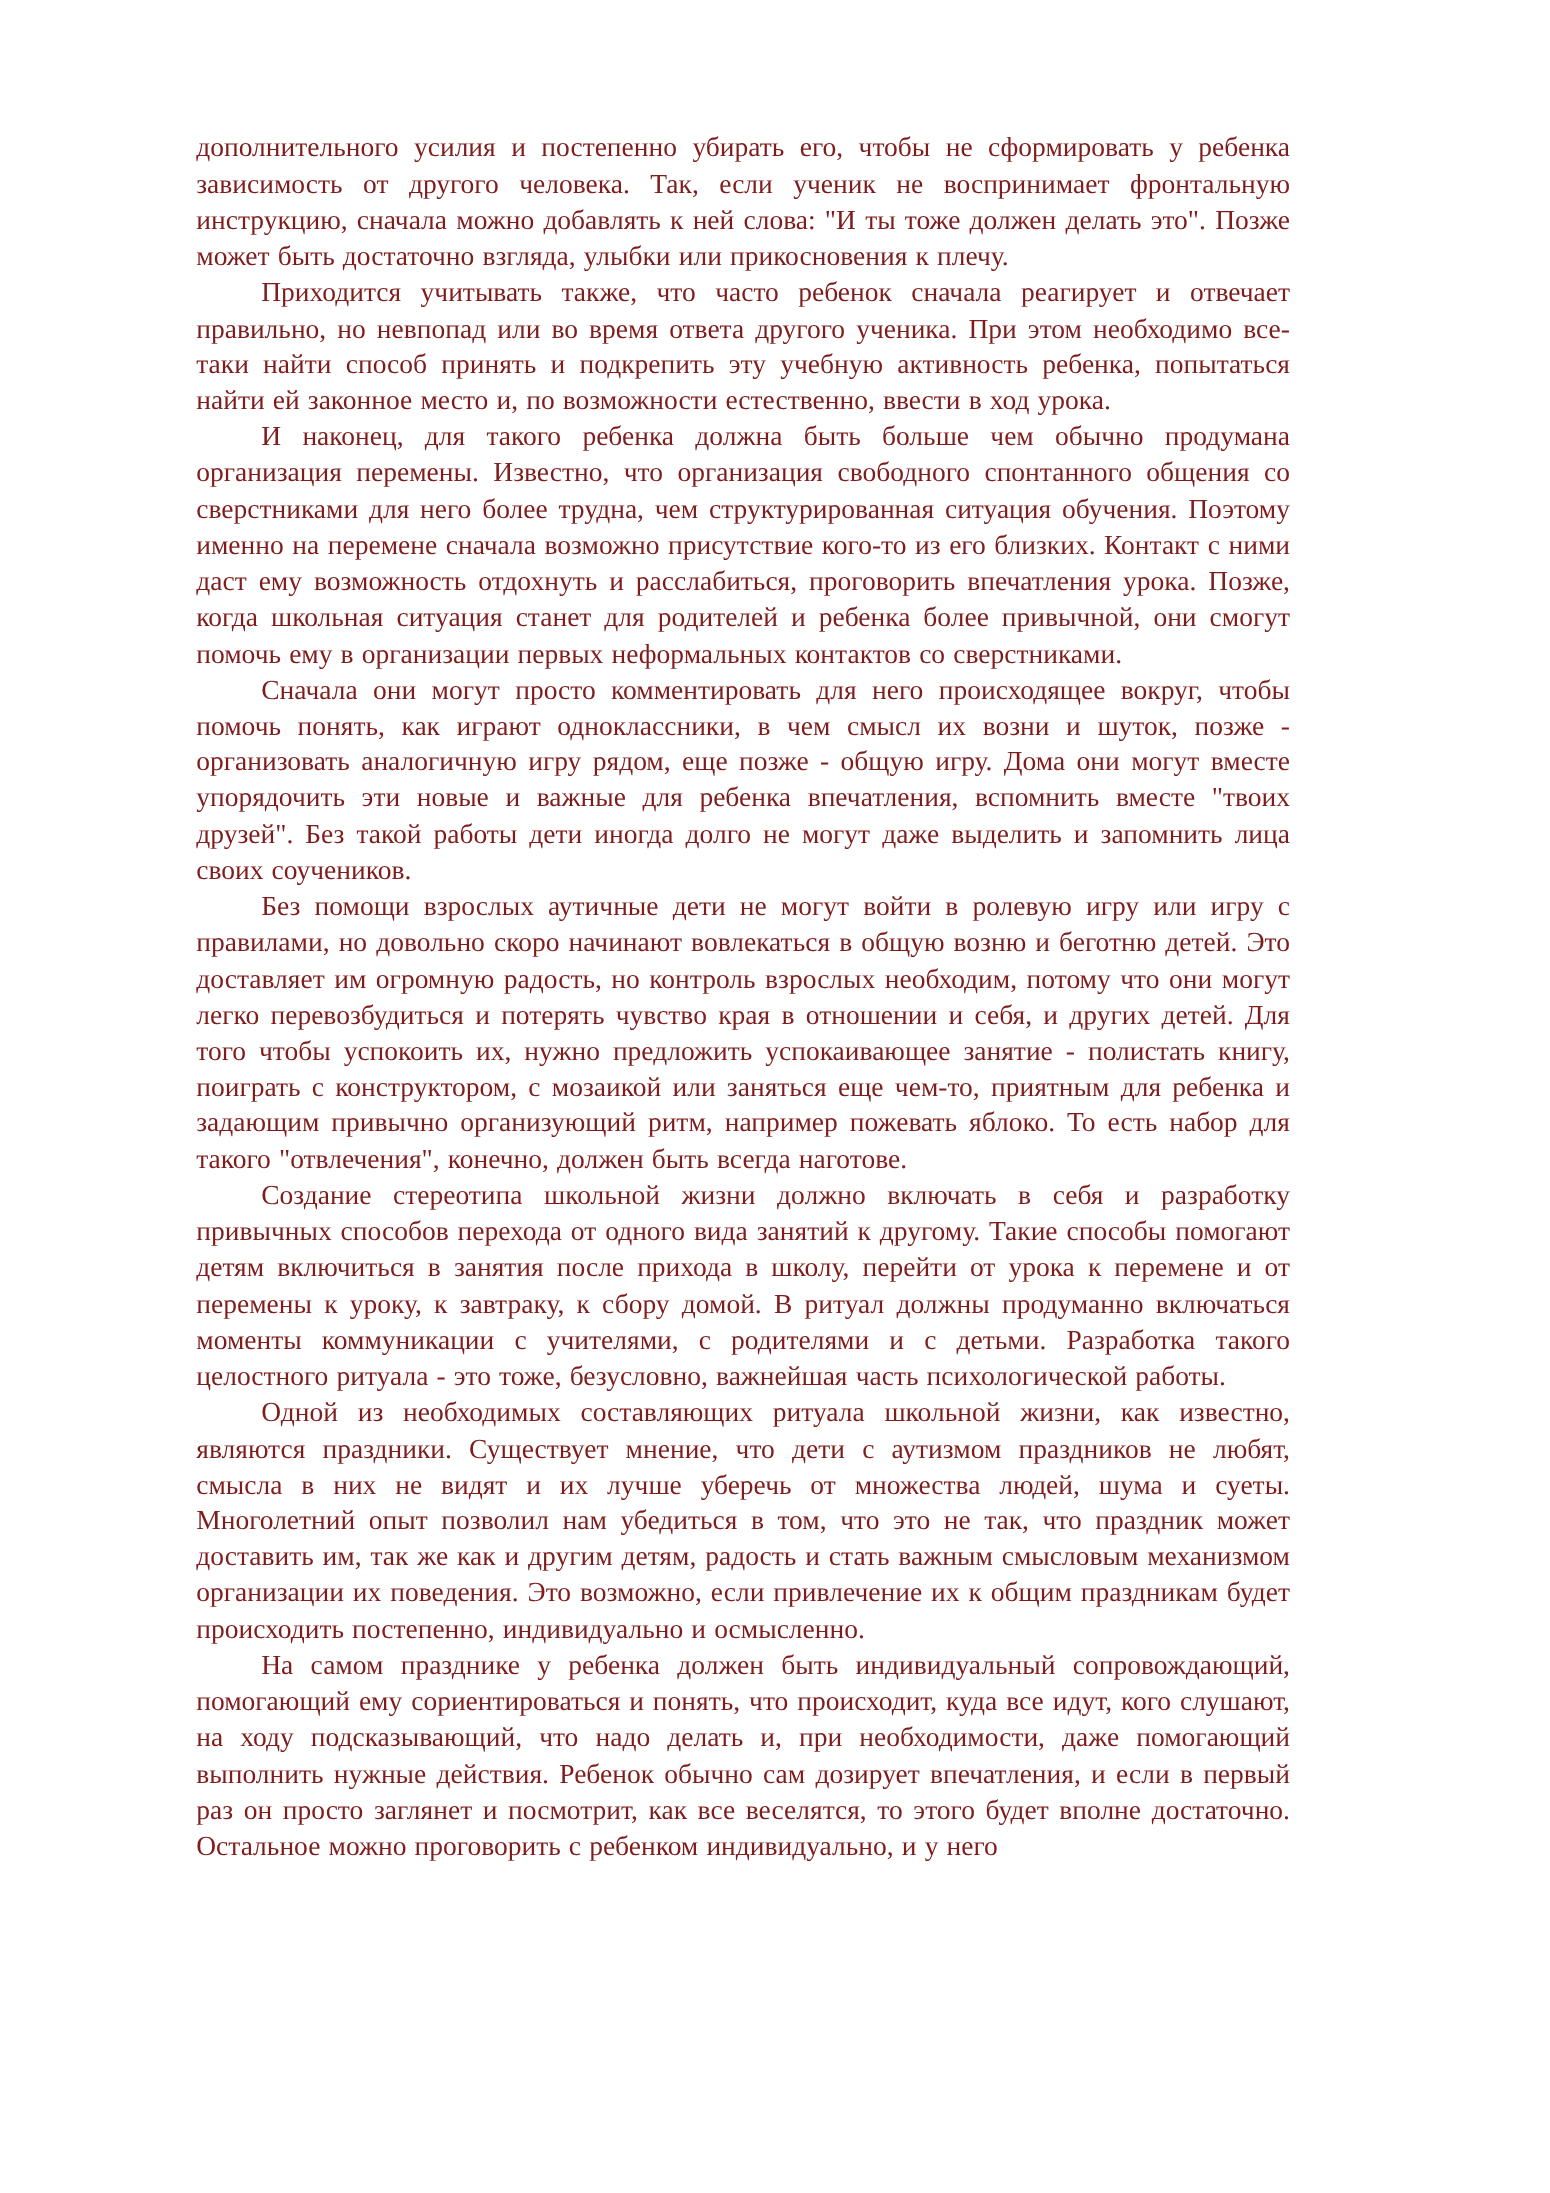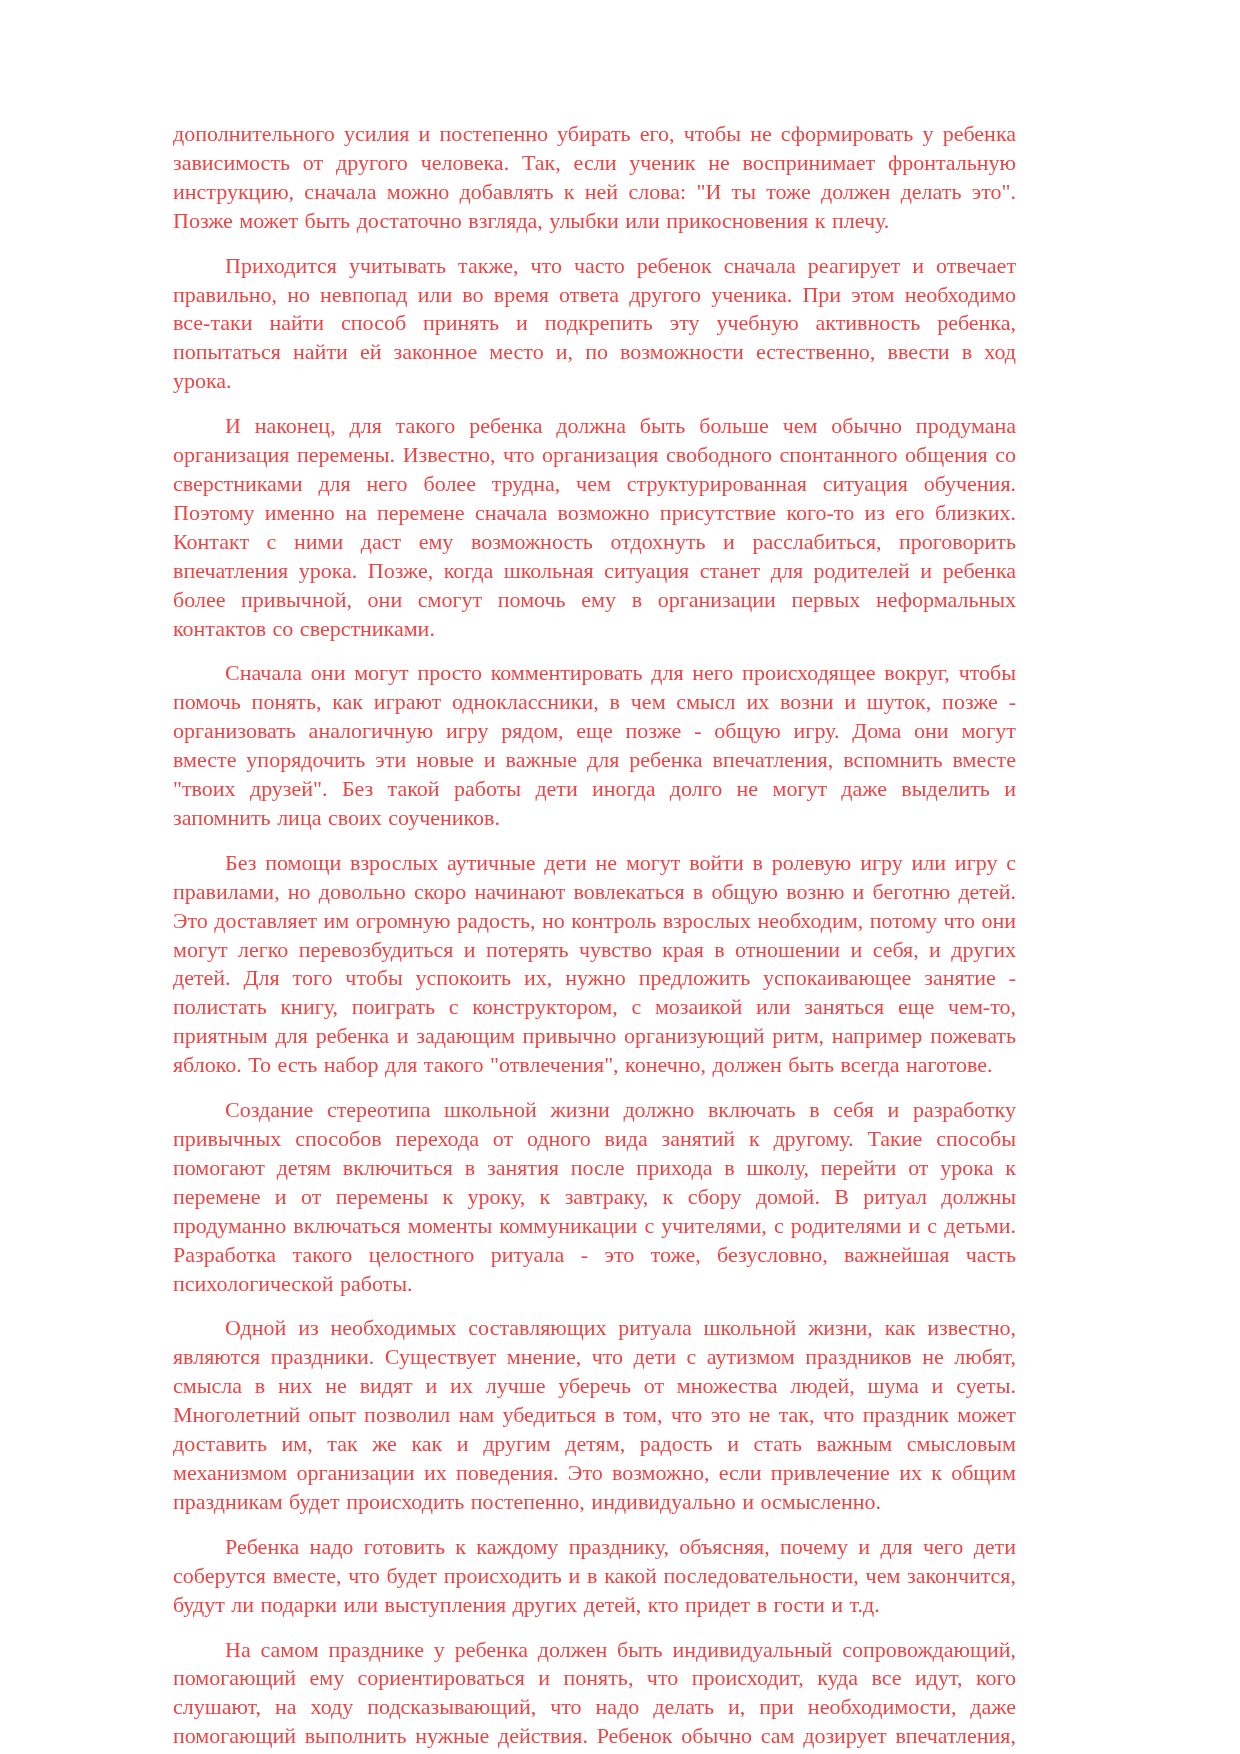--- a/index.html
+++ b/index.html
@@ -15,39 +15,38 @@
     font-family: "Liberation Serif", "DejaVu Serif", serif;
   }
   .page {
     position: absolute;
     left: 157px;
     top: 104px;
     width: 875px;
     color: #000000;
   }
   .page p {
-    margin: 16px;
+    margin: 0;
     padding: 0;
     font-size: 22px;
     line-height: 28.9px;
     text-align: justify;
     text-indent: 52px;
     word-spacing: 1px;
-    color: #ef4444;
+    color: #7f1d1d;
   }
   .page p.no-indent {
     text-indent: 0;
   }
 </style>
 </head>
 <body>
 
 <div class="page">
   <p class="no-indent">дополнительного усилия и постепенно убирать его, чтобы не сформировать у ребенка зависимость от другого человека. Так, если ученик не воспринимает фронтальную инструкцию, сначала можно добавлять к ней слова: "И ты тоже должен делать это". Позже может быть достаточно взгляда, улыбки или прикосновения к плечу.</p>
   <p>Приходится учитывать также, что часто ребенок сначала реагирует и отвечает правильно, но невпопад или во время ответа другого ученика. При этом необходимо все-таки найти способ принять и подкрепить эту учебную активность ребенка, попытаться найти ей законное место и, по возможности естественно, ввести в ход урока.</p>
   <p>И наконец, для такого ребенка должна быть больше чем обычно продумана организация перемены. Известно, что организация свободного спонтанного общения со сверстниками для него более трудна, чем структурированная ситуация обучения. Поэтому именно на перемене сначала возможно присутствие кого-то из его близких. Контакт с ними даст ему возможность отдохнуть и расслабиться, проговорить впечатления урока. Позже, когда школьная ситуация станет для родителей и ребенка более привычной, они смогут помочь ему в организации первых неформальных контактов со сверстниками.</p>
   <p>Сначала они могут просто комментировать для него происходящее вокруг, чтобы помочь понять, как играют одноклассники, в чем смысл их возни и шуток, позже - организовать аналогичную игру рядом, еще позже - общую игру. Дома они могут вместе упорядочить эти новые и важные для ребенка впечатления, вспомнить вместе "твоих друзей". Без такой работы дети иногда долго не могут даже выделить и запомнить лица своих соучеников.</p>
   <p>Без помощи взрослых аутичные дети не могут войти в ролевую игру или игру с правилами, но довольно скоро начинают вовлекаться в общую возню и беготню детей. Это доставляет им огромную радость, но контроль взрослых необходим, потому что они могут легко перевозбудиться и потерять чувство края в отношении и себя, и других детей. Для того чтобы успокоить их, нужно предложить успокаивающее занятие - полистать книгу, поиграть с конструктором, с мозаикой или заняться еще чем-то, приятным для ребенка и задающим привычно организующий ритм, например пожевать яблоко. То есть набор для такого "отвлечения", конечно, должен быть всегда наготове.</p>
   <p>Создание стереотипа школьной жизни должно включать в себя и разработку привычных способов перехода от одного вида занятий к другому. Такие способы помогают детям включиться в занятия после прихода в школу, перейти от урока к перемене и от перемены к уроку, к завтраку, к сбору домой. В ритуал должны продуманно включаться моменты коммуникации с учителями, с родителями и с детьми. Разработка такого целостного ритуала - это тоже, безусловно, важнейшая часть психологической работы.</p>
   <p>Одной из необходимых составляющих ритуала школьной жизни, как известно, являются праздники. Существует мнение, что дети с аутизмом праздников не любят, смысла в них не видят и их лучше уберечь от множества людей, шума и суеты. Многолетний опыт позволил нам убедиться в том, что это не так, что праздник может доставить им, так же как и другим детям, радость и стать важным смысловым механизмом организации их поведения. Это возможно, если привлечение их к общим праздникам будет происходить постепенно, индивидуально и осмысленно.</p>
-  <p>Ребенка надо готовить к каждому празднику, объясняя, почему и для чего дети соберутся вместе, что будет происходить и в какой последовательности, чем закончится, будут ли подарки или выступления других детей, кто придет в гости и т.д.</p>
   <p>На самом празднике у ребенка должен быть индивидуальный сопровождающий, помогающий ему сориентироваться и понять, что происходит, куда все идут, кого слушают, на ходу подсказывающий, что надо делать и, при необходимости, даже помогающий выполнить нужные действия. Ребенок обычно сам дозирует впечатления, и если в первый раз он просто заглянет и посмотрит, как все веселятся, то этого будет вполне достаточно. Остальное можно проговорить с ребенком индивидуально, и у него</p>
 </div>
 
 </body></html>

